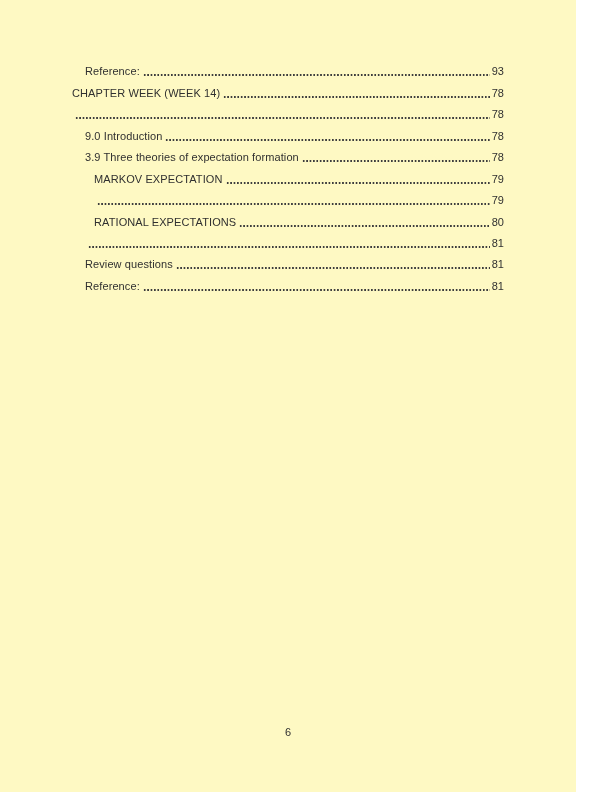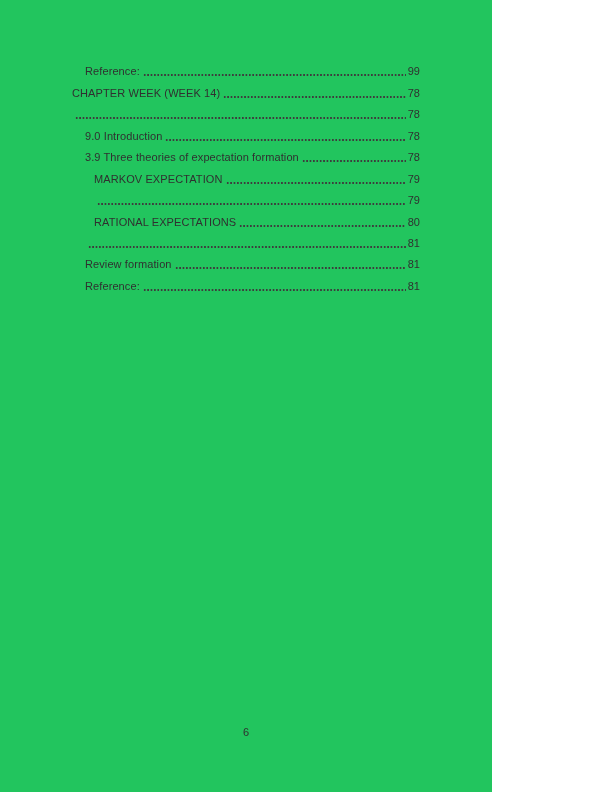--- a/index.html
+++ b/index.html
@@ -2,23 +2,23 @@
 <html><head>
 <meta charset="utf-8">
 <style>
   html, body {
     margin: 0;
     padding: 0;
     background: #ffffff;
   }
   .page {
     position: relative;
-    width: 492px;
+    width: 576px;
     height: 792px;
-    background: #22c55e;
+    background: #fef9c3;
     overflow: hidden;
     font-family: "Liberation Sans", "DejaVu Sans", sans-serif;
     color: #303030;
   }
   .toc {
     position: absolute;
     left: 72px;
     right: 72px;
     top: 57px;
   }
@@ -61,21 +61,21 @@
 </head>
 <body>
 
 <div class="page">
 
   <div class="toc">
 
     <div class="toc-row lvl1">
       <span class="toc-label">Reference:</span>
       <span class="toc-leader"></span>
-      <span class="toc-page">99</span>
+      <span class="toc-page">93</span>
     </div>
 
     <div class="toc-row lvl0">
       <span class="toc-label"><span>CHAPTER WEEK (</span><span class="ital">WEEK 14</span><span>)</span></span>
       <span class="toc-leader"></span>
       <span class="toc-page">78</span>
     </div>
 
     <div class="toc-row lvl0">
       <span class="toc-leader"></span>
@@ -110,21 +110,21 @@
       <span class="toc-leader"></span>
       <span class="toc-page">80</span>
     </div>
 
     <div class="toc-row lvl1">
       <span class="toc-leader"></span>
       <span class="toc-page">81</span>
     </div>
 
     <div class="toc-row lvl1">
-      <span class="toc-label">Review formation</span>
+      <span class="toc-label">Review questions</span>
       <span class="toc-leader"></span>
       <span class="toc-page">81</span>
     </div>
 
     <div class="toc-row lvl1">
       <span class="toc-label">Reference:</span>
       <span class="toc-leader"></span>
       <span class="toc-page">81</span>
     </div>
 

